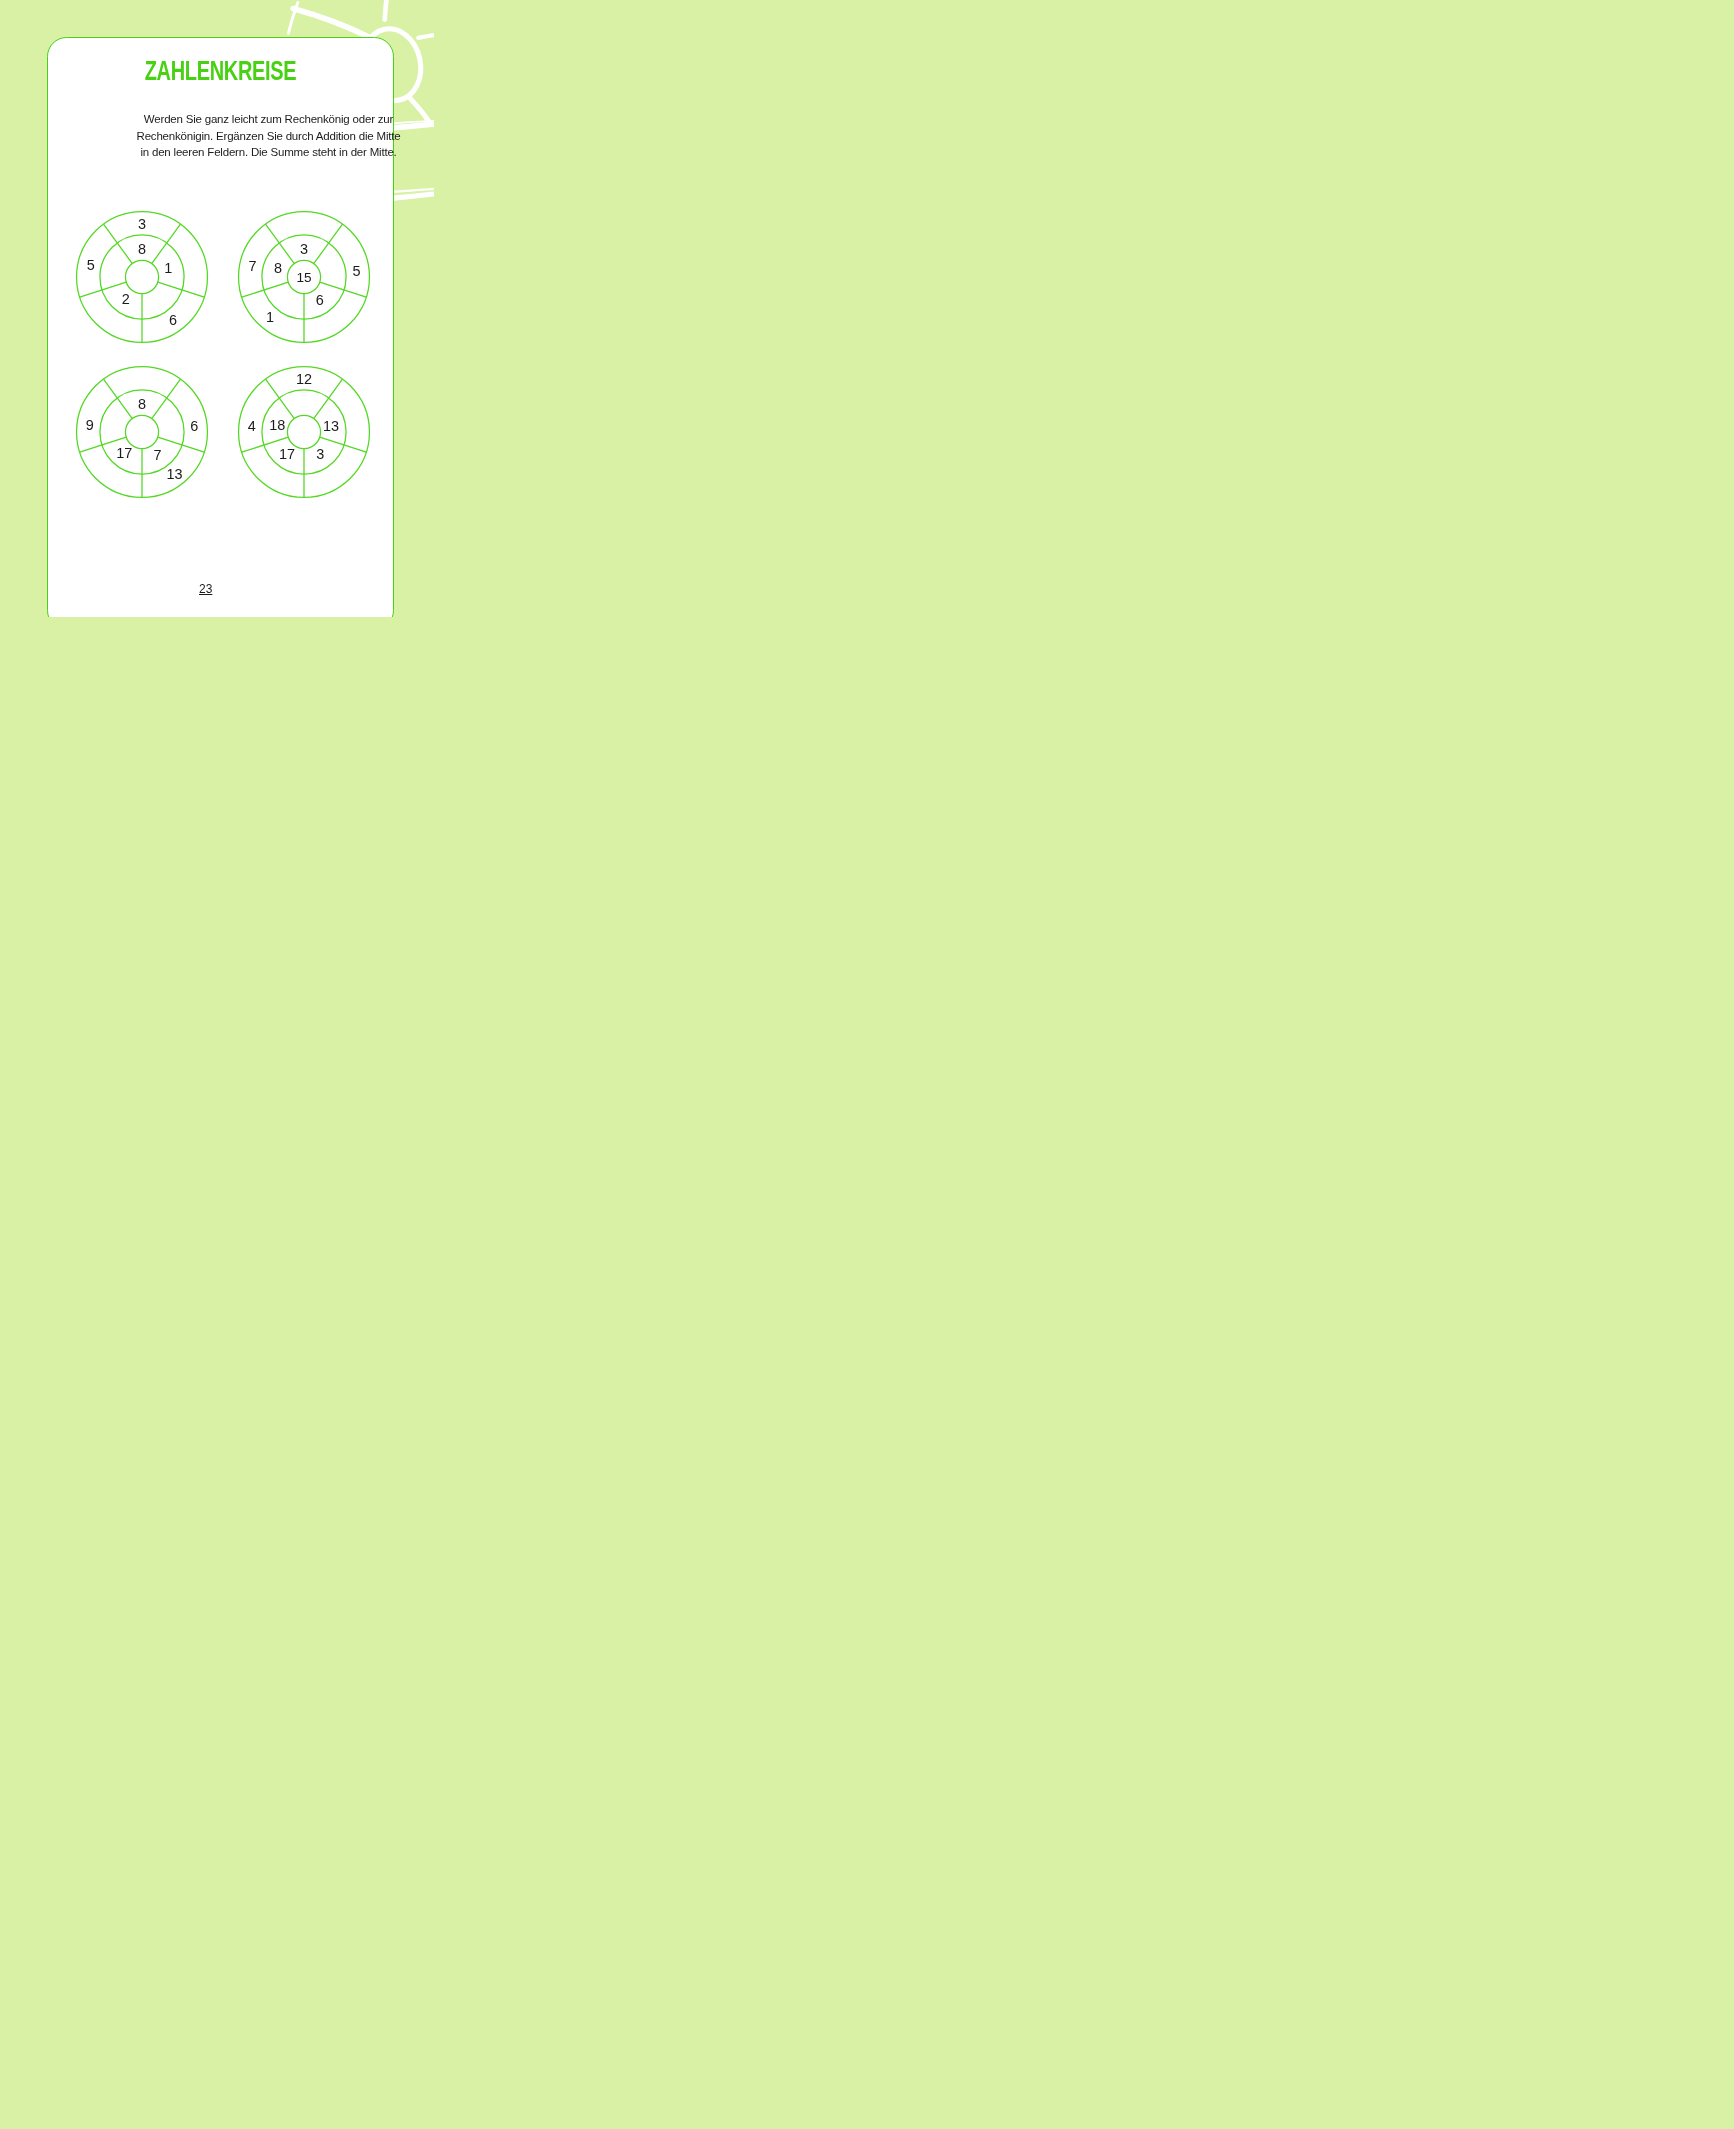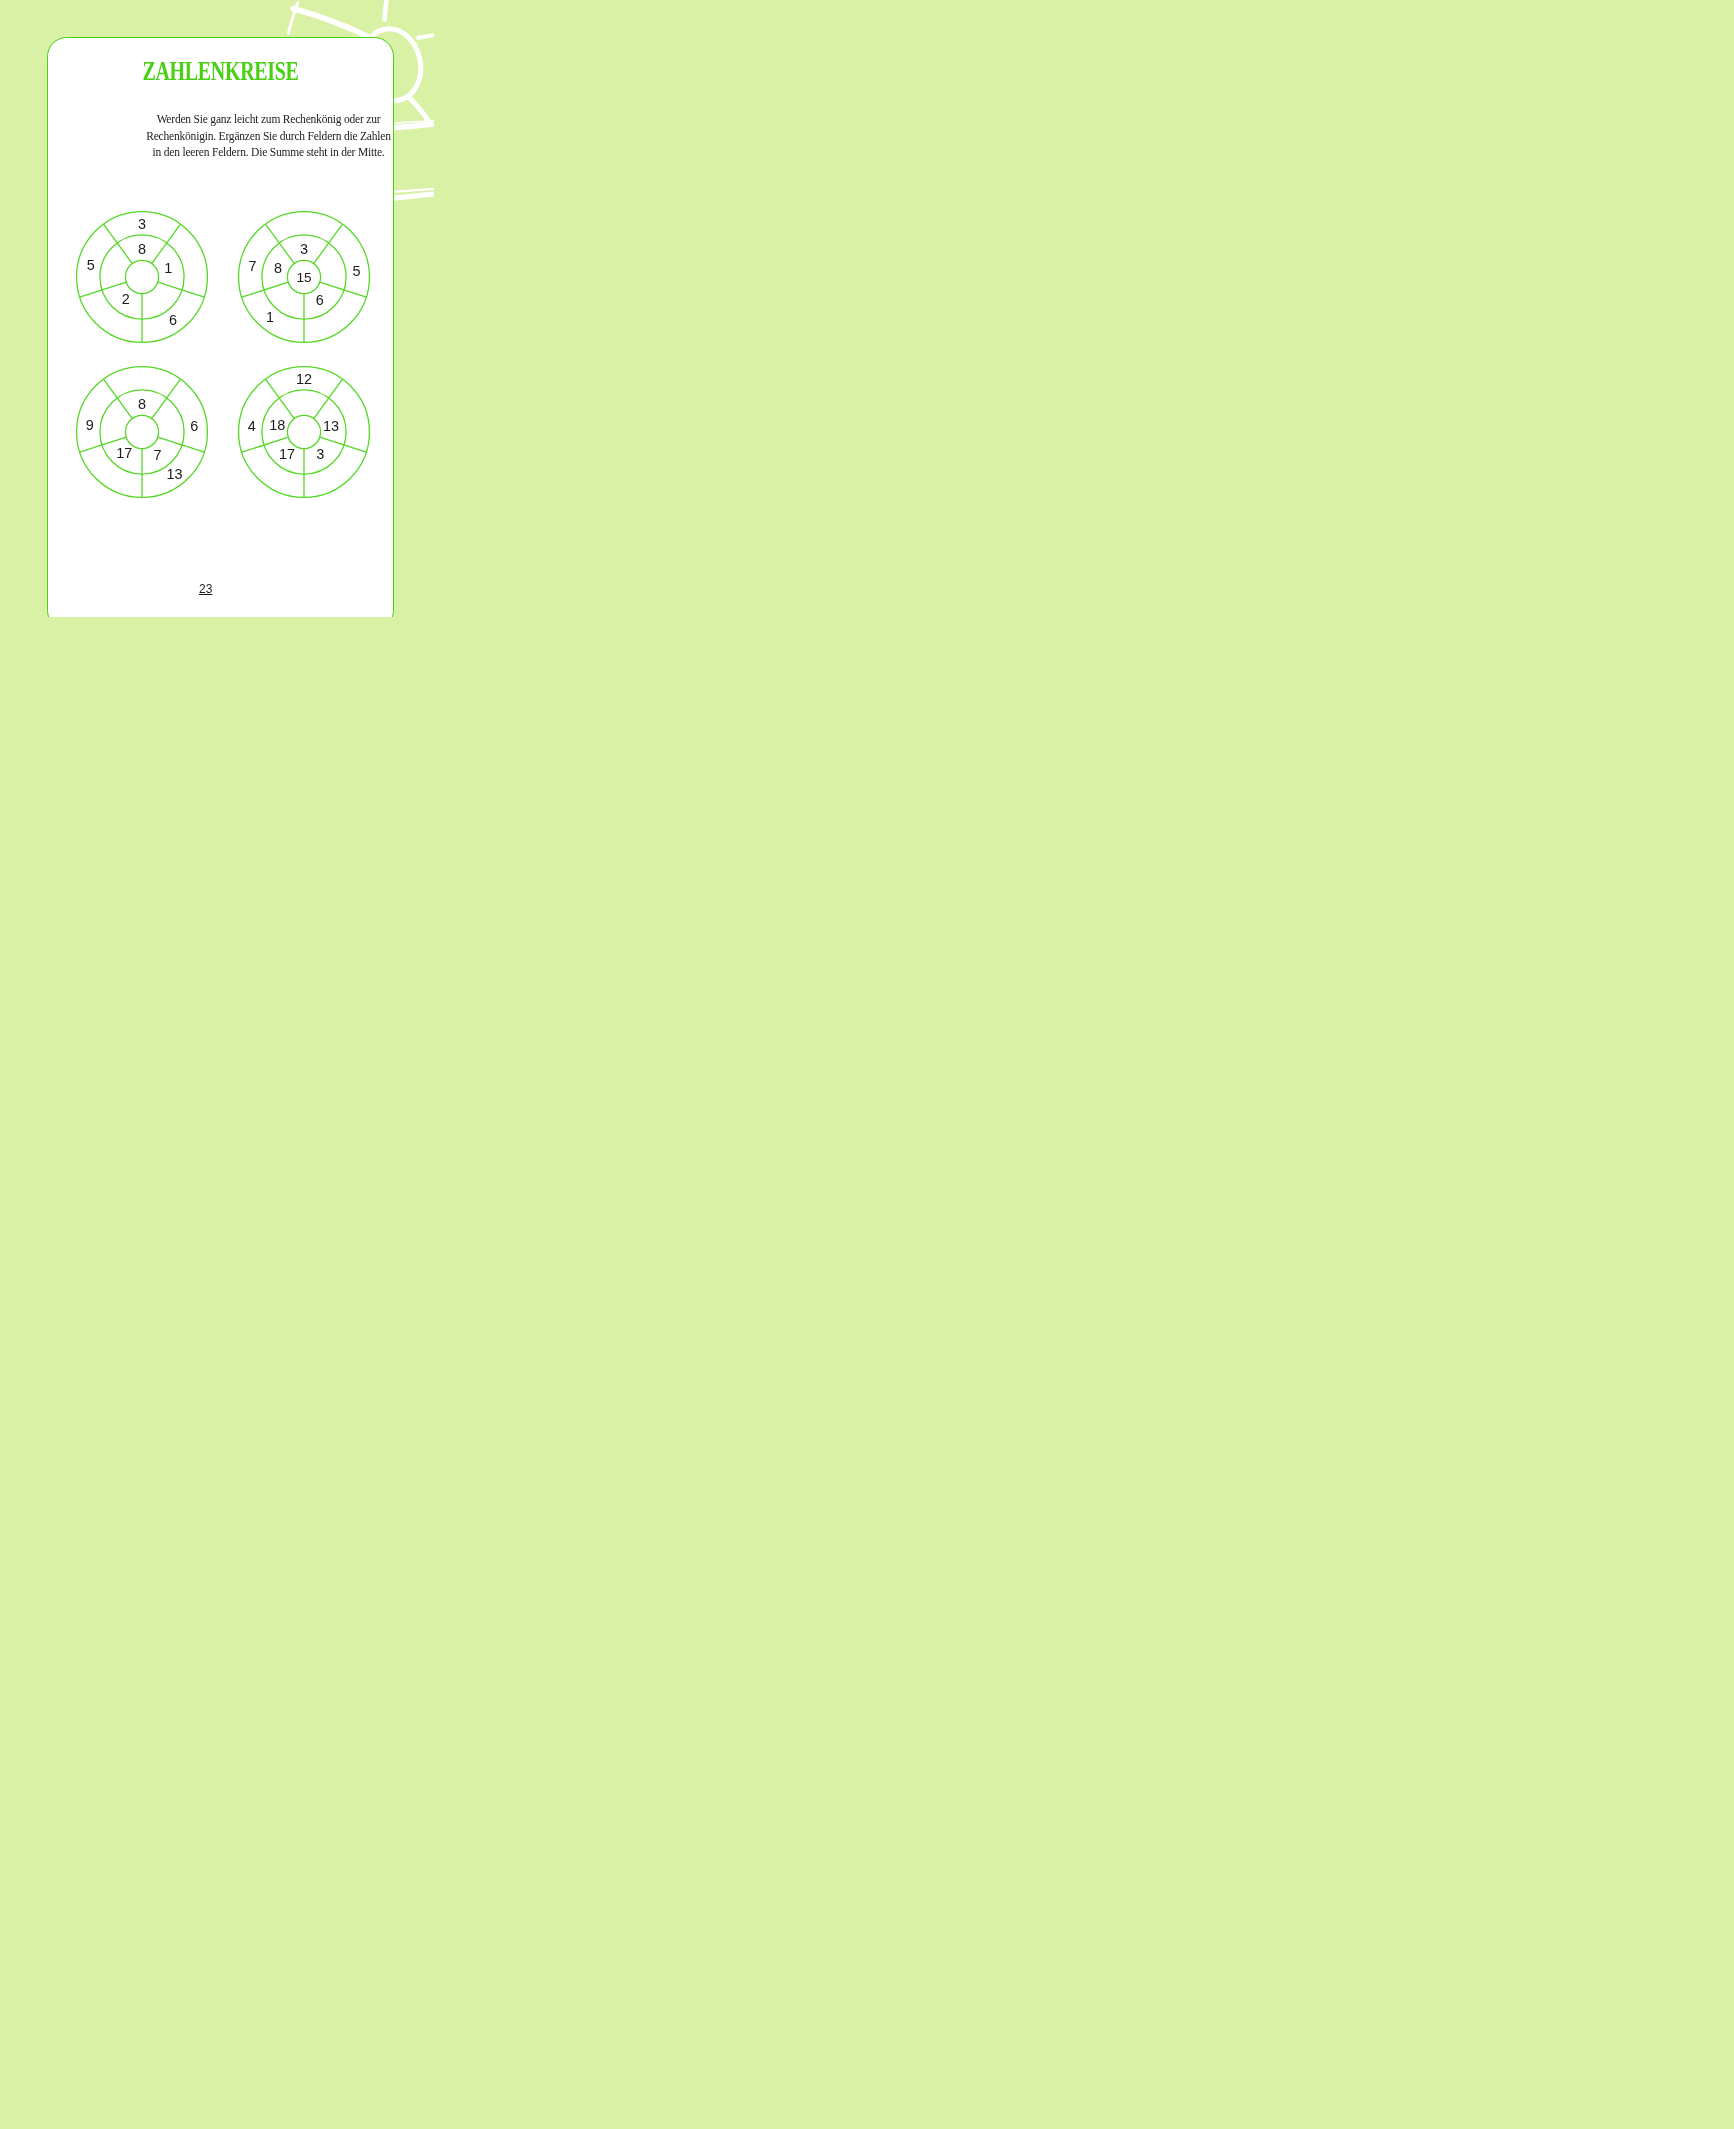--- a/index.html
+++ b/index.html
@@ -25,21 +25,20 @@
   .deco-layer path,.deco-layer ellipse,.deco-layer line{
     fill:none;stroke:var(--deco);stroke-linecap:round;
   }
   .card{
     position:absolute;
     left:47px;top:37px;width:347px;height:593px;
     background:#ffffff;
     border:1.7px solid var(--accent);
     border-radius:19.6px;
     z-index:1;
-    font-family:Liberation Serif, serif;
   }
   .title{
     position:absolute;
     top:19px;left:0;width:100%;
     text-align:center;
     font-weight:bold;
     font-size:25.6px;
     line-height:27px;
     letter-spacing:-0.4px;
     color:var(--accent);
@@ -106,21 +105,21 @@
       <path d="M 673,1334 C 681,1380 679,1420 669,1450" stroke-width="6"></path>
       <path d="M 502,1424 C 487,1438 470,1446 454,1450" stroke-width="10"></path>
       <path d="M 552,1424 C 567,1438 585,1446 601,1450" stroke-width="10"></path>
     </g>
   </svg>
 
   <div class="card">
     <h1 class="title">ZAHLENKREISE</h1>
     <div class="instructions">
         <div>Werden Sie ganz leicht zum Rechenkönig oder zur</div>
-        <div>Rechenkönigin. Ergänzen Sie durch Feldern die Zahlen</div>
+        <div>Rechenkönigin. Ergänzen Sie durch Addition die Mitte</div>
         <div>in den leeren Feldern. Die Summe steht in der Mitte.</div>
       </div>
   </div>
 
   <div class="puzzle" id="puzzle-1">
       <svg viewBox="0 0 320 320">
         <circle cx="160" cy="160" r="154" fill="none" stroke="#54d824" stroke-width="3"></circle>
         <circle cx="160" cy="160" r="99" fill="none" stroke="#54d824" stroke-width="3"></circle>
         <circle cx="160" cy="160" r="39" fill="none" stroke="#54d824" stroke-width="3"></circle>
         <line x1="182.92362483940644" y1="128.44833721937704" x2="250.51892885304085" y2="35.411382866258094" stroke="#54d824" stroke-width="3"></line>

